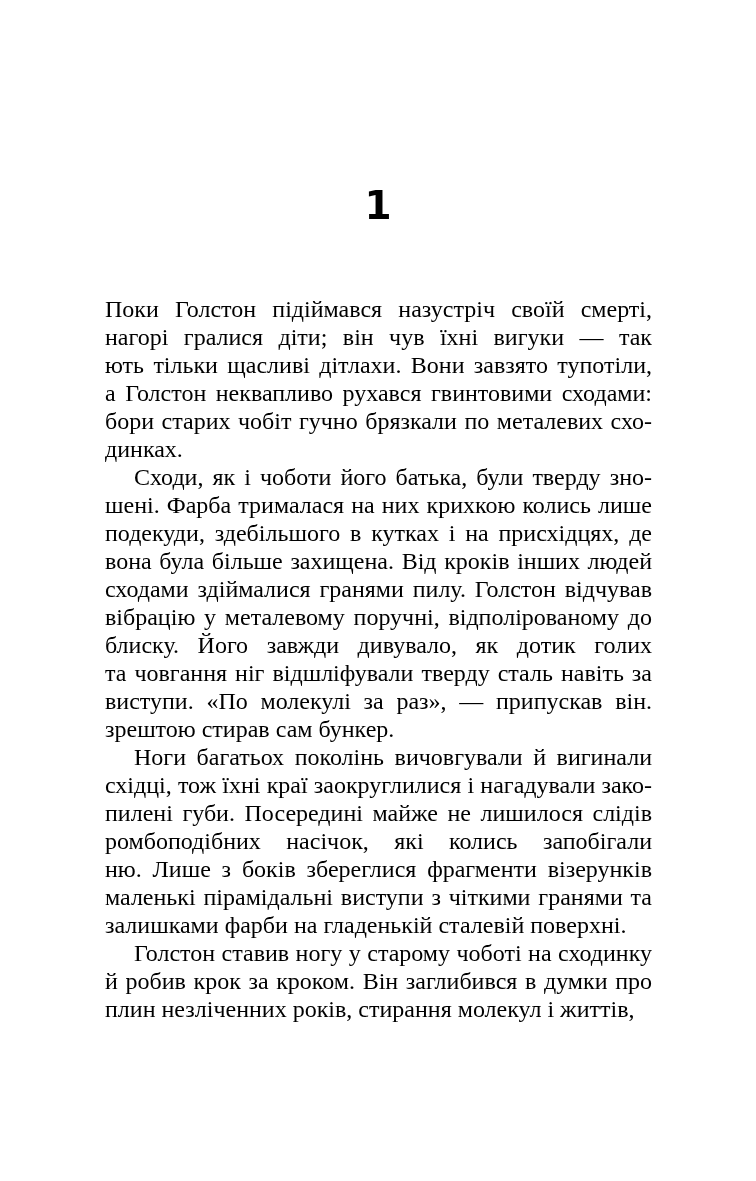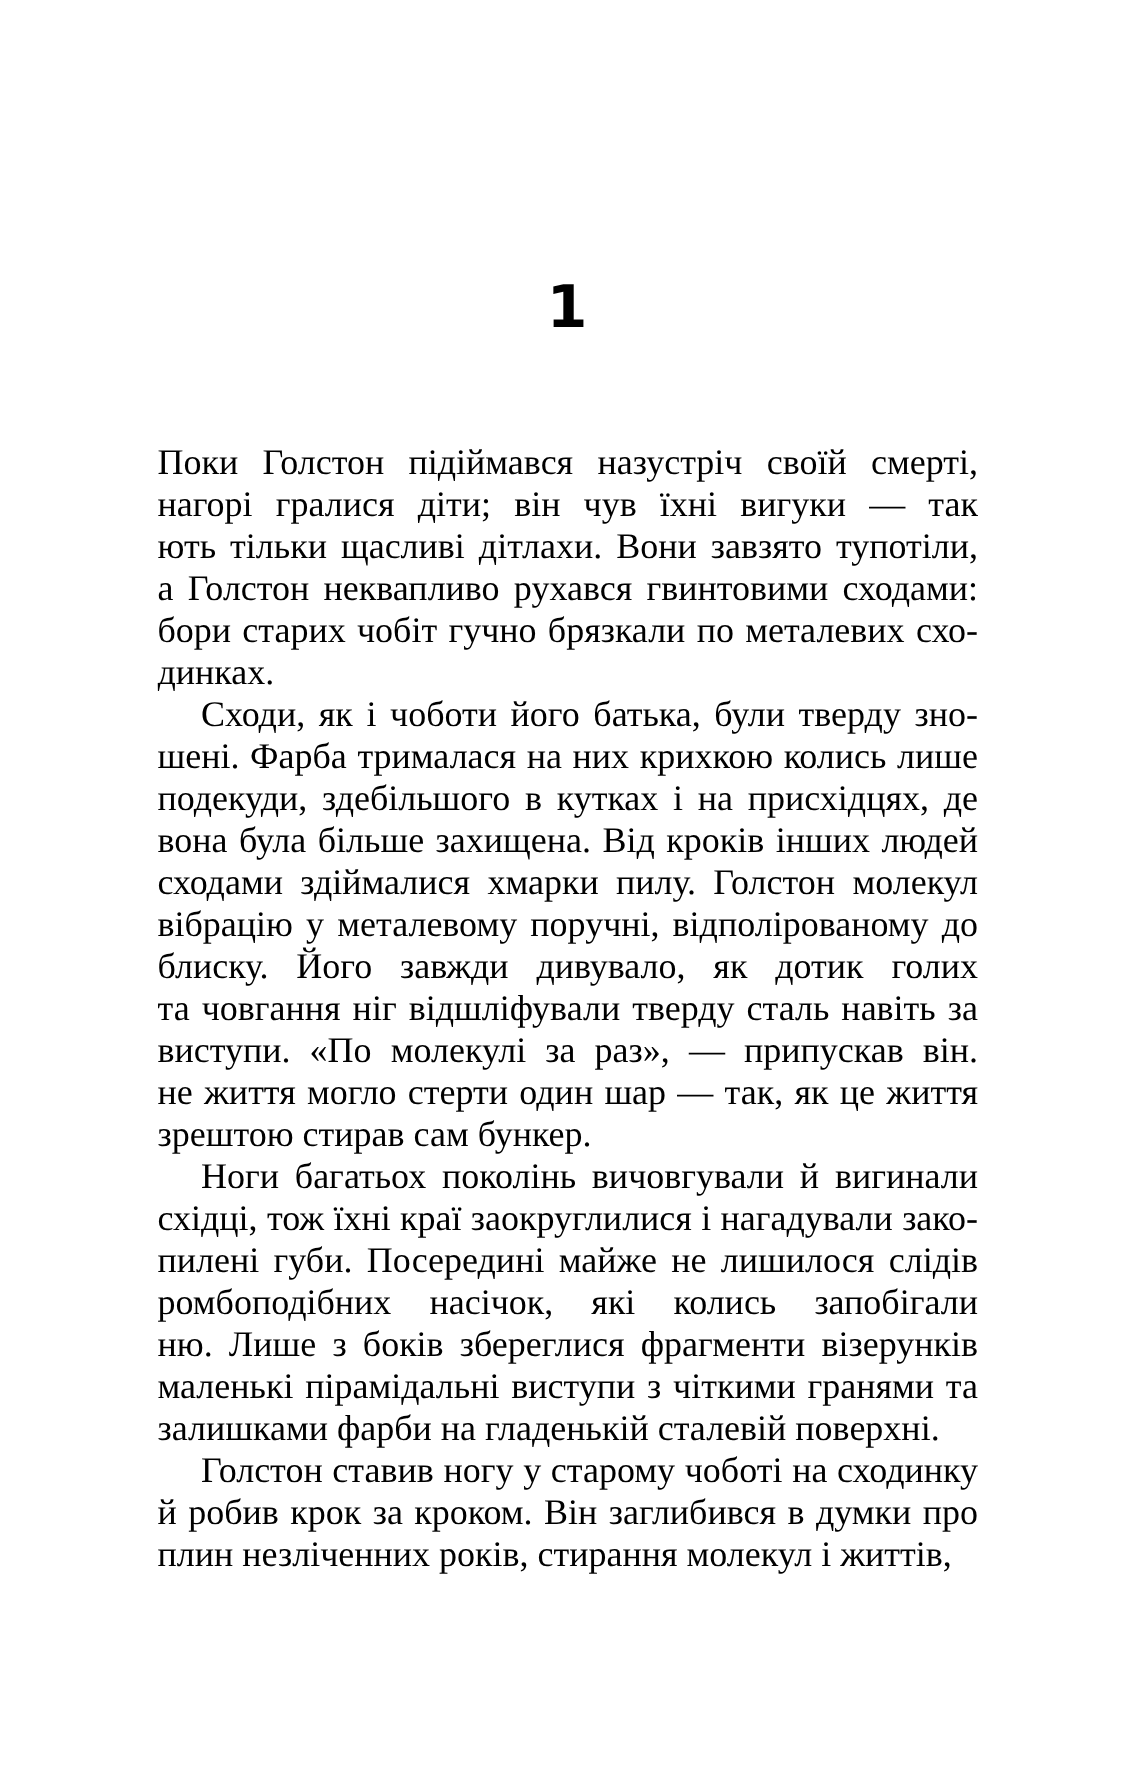--- a/index.html
+++ b/index.html
@@ -69,26 +69,25 @@
         <div class="line">ють тільки щасливі дітлахи. Вони завзято тупотіли,</div>
         <div class="line">а Голстон неквапливо рухався гвинтовими сходами:</div>
         <div class="line">бори старих чобіт гучно брязкали по металевих схо-</div>
         <div class="line last">динках.</div>
       </div>
       <div class="paragraph">
         <div class="line first-indented">Сходи, як і чоботи його батька, були тверду зно-</div>
         <div class="line">шені. Фарба трималася на них крихкою колись лише</div>
         <div class="line">подекуди, здебільшого в кутках і на присхідцях, де</div>
         <div class="line">вона була більше захищена. Від кроків інших людей</div>
-        <div class="line">сходами здіймалися хмарки пилу. Голстон молекул</div>
+        <div class="line">сходами здіймалися гранями пилу. Голстон відчував</div>
         <div class="line">вібрацію у металевому поручні, відполірованому до</div>
         <div class="line">блиску. Його завжди дивувало, як дотик голих долонь</div>
         <div class="line">та човгання ніг відшліфували тверду сталь навіть за</div>
         <div class="line">виступи. «По молекулі за раз», — припускав він. Кож-</div>
-        <div class="line">не життя могло стерти один шар — так, як це життя</div>
         <div class="line last">зрештою стирав сам бункер.</div>
       </div>
       <div class="paragraph">
         <div class="line first-indented">Ноги багатьох поколінь вичовгували й вигинали</div>
         <div class="line">східці, тож їхні краї заокруглилися і нагадували зако-</div>
         <div class="line">пилені губи. Посередині майже не лишилося слідів від</div>
         <div class="line">ромбоподібних насічок, які колись запобігали ковзан-</div>
         <div class="line">ню. Лише з боків збереглися фрагменти візерунків —</div>
         <div class="line">маленькі пірамідальні виступи з чіткими гранями та</div>
         <div class="line last">залишками фарби на гладенькій сталевій поверхні.</div>

